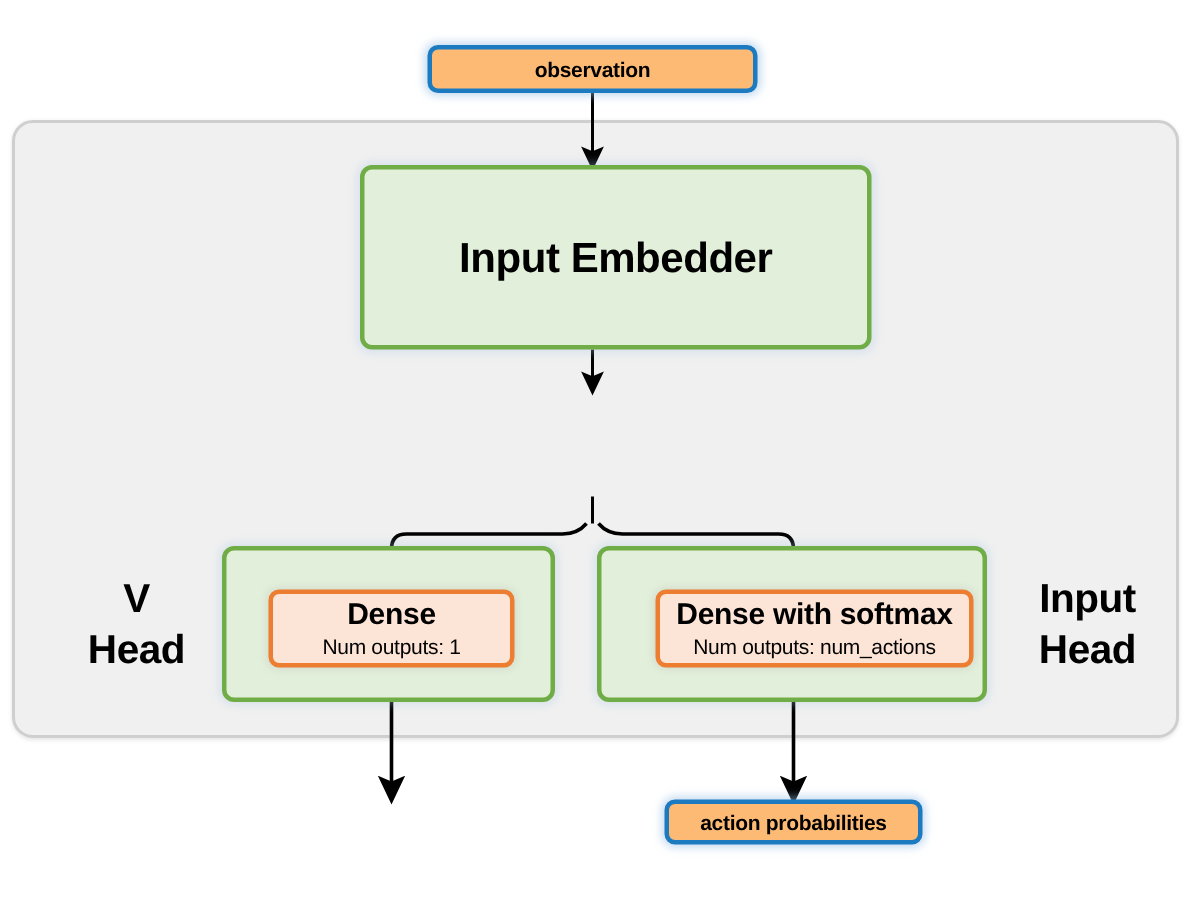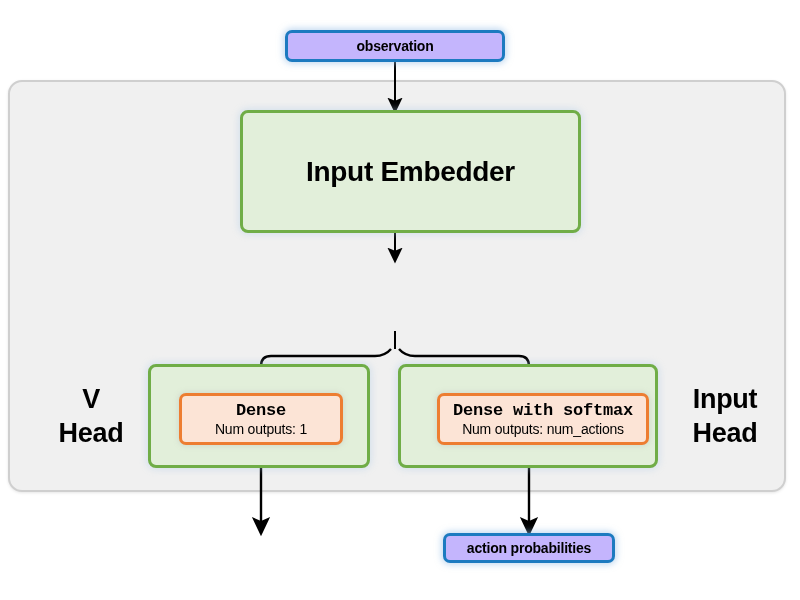--- a/index.html
+++ b/index.html
@@ -29,21 +29,21 @@
     flex-direction: column;
     align-items: center;
     justify-content: center;
     text-align: center;
     color: #000000;
   }
 
   
   .io-box {
     border: 3px solid #1c7ac0;
-    background: #c4b5fd;
+    background: #fdba74;
     border-radius: 7px;
     box-shadow: 0 0 6px 2px rgba(150,190,230,0.55);
     font-size: 14px;
     font-weight: bold;
     letter-spacing: -0.2px;
   }
 
   
   .green-box {
     border: 3px solid #70ad47;
@@ -66,25 +66,24 @@
   }
 
   
   .orange-box {
     border: 3px solid #ed7d31;
     background: #fce4d6;
     border-radius: 7px;
     box-shadow: 0 0 5px 1px rgba(180,180,180,0.35);
   }
   .orange-box .title {
-    font-size: 17px;
+    font-size: 20px;
     font-weight: bold;
     line-height: 1.25;
     letter-spacing: -0.2px;
-    font-family: Liberation Mono, monospace;
   }
   .orange-box .sub {
     font-size: 14px;
     font-weight: normal;
     line-height: 1.25;
     letter-spacing: -0.2px;
   }
 
   
   #outer-panel {

